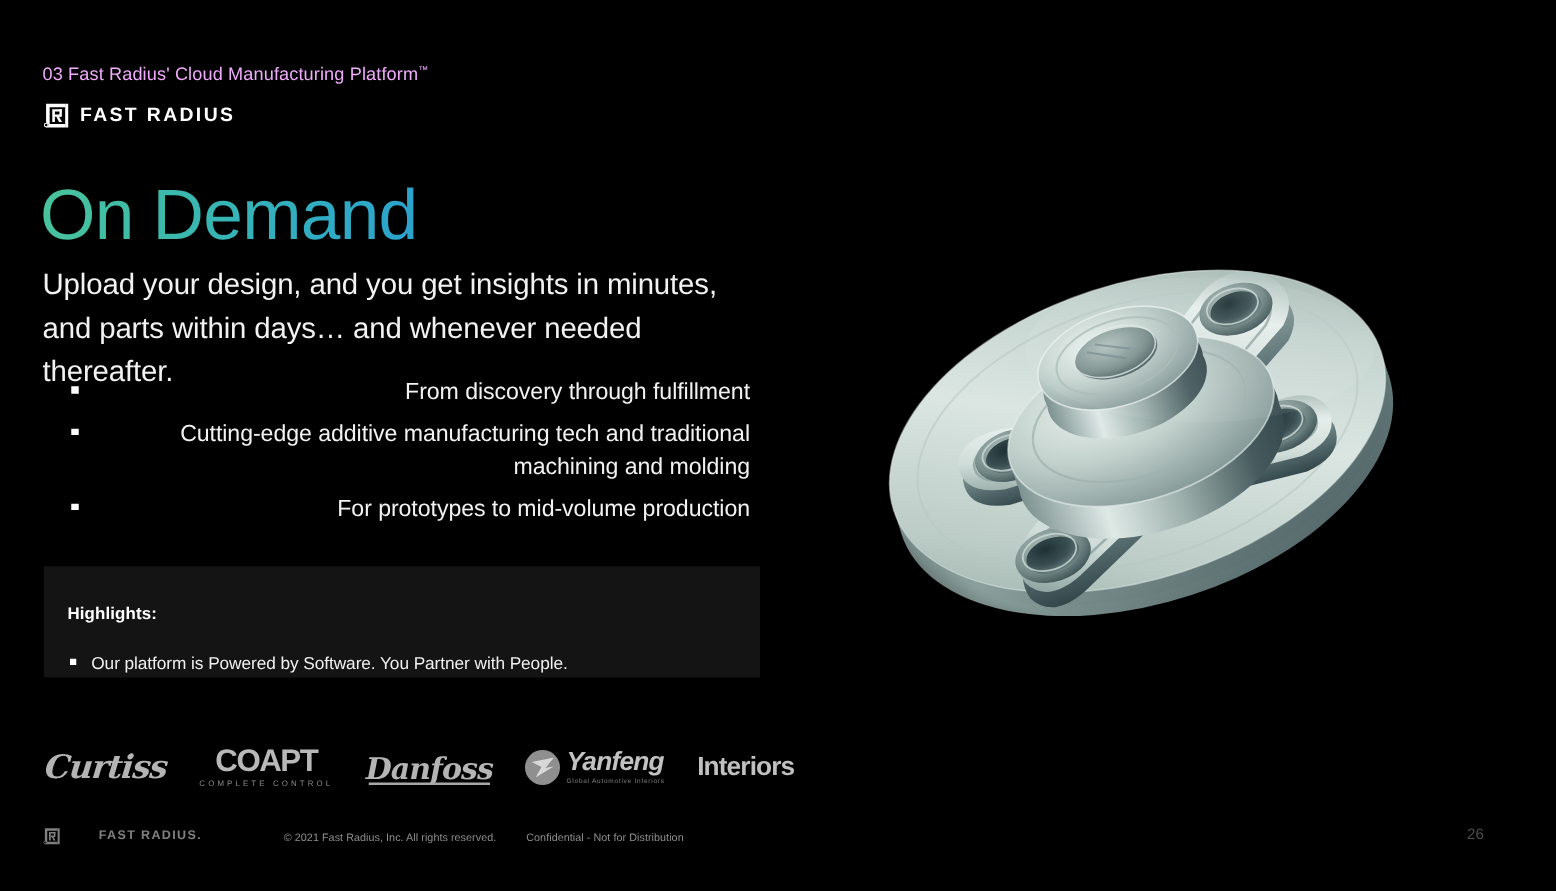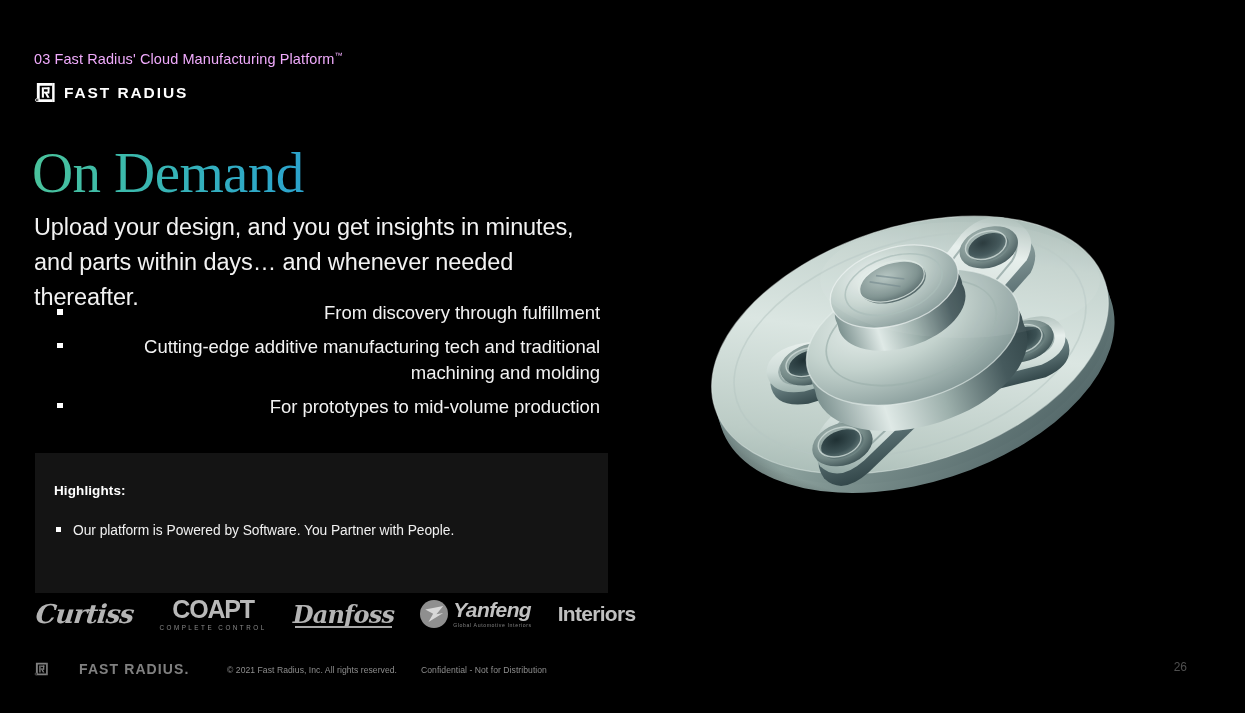--- a/index.html
+++ b/index.html
@@ -65,21 +65,20 @@
     font-size: 57px;
     font-weight: normal;
     line-height: 1.08;
     letter-spacing: -0.6px;
     background: linear-gradient(95deg, #4ac39b 0%, #3bb9ac 35%, #30abc4 75%, #2ba2cc 100%);
     -webkit-background-clip: text;
     background-clip: text;
     color: transparent;
     -webkit-text-fill-color: transparent;
     white-space: nowrap;
-    font-family: Liberation Serif, serif;
   }
 
   
   .lead {
     position: absolute;
     left: 34px;
     top: 186px;
     width: 545px;
     font-size: 23.5px;
     line-height: 35px;
@@ -115,21 +114,21 @@
     height: 5.5px;
     background: #ffffff;
   }
 
   
   .highlights {
     position: absolute;
     left: 35px;
     top: 453px;
     width: 573px;
-    height: 140px;
+    height: 89px;
     background: #141414;
   }
   .highlights-title {
     position: absolute;
     left: 19px;
     top: 30px;
     font-size: 13.5px;
     font-weight: bold;
     color: #ffffff;
     letter-spacing: 0.1px;
@@ -279,21 +278,21 @@
     gap: 7px;
     opacity: 0.62;
   }
   .footer-mark {
     width: 14px;
     height: 14px;
     position: relative;
     flex: 0 0 auto;
   }
   .footer-wordmark {
-    font-size: 14px;
+    font-size: 10px;
     font-weight: bold;
     letter-spacing: 1.1px;
     color: #cfcfcf;
     line-height: 1;
     padding-left: 24px;
   }
   .footer-copyright {
     position: absolute;
     left: 227px;
     top: 665px;

